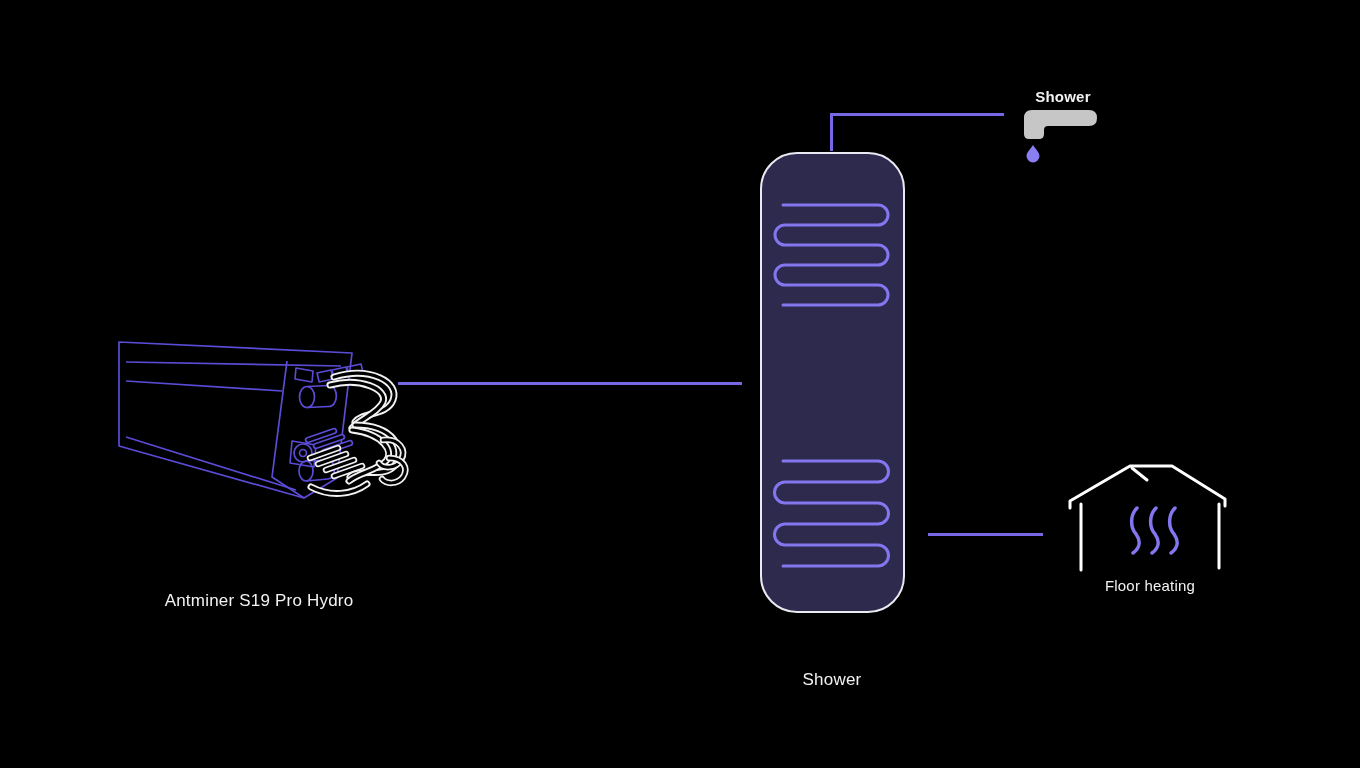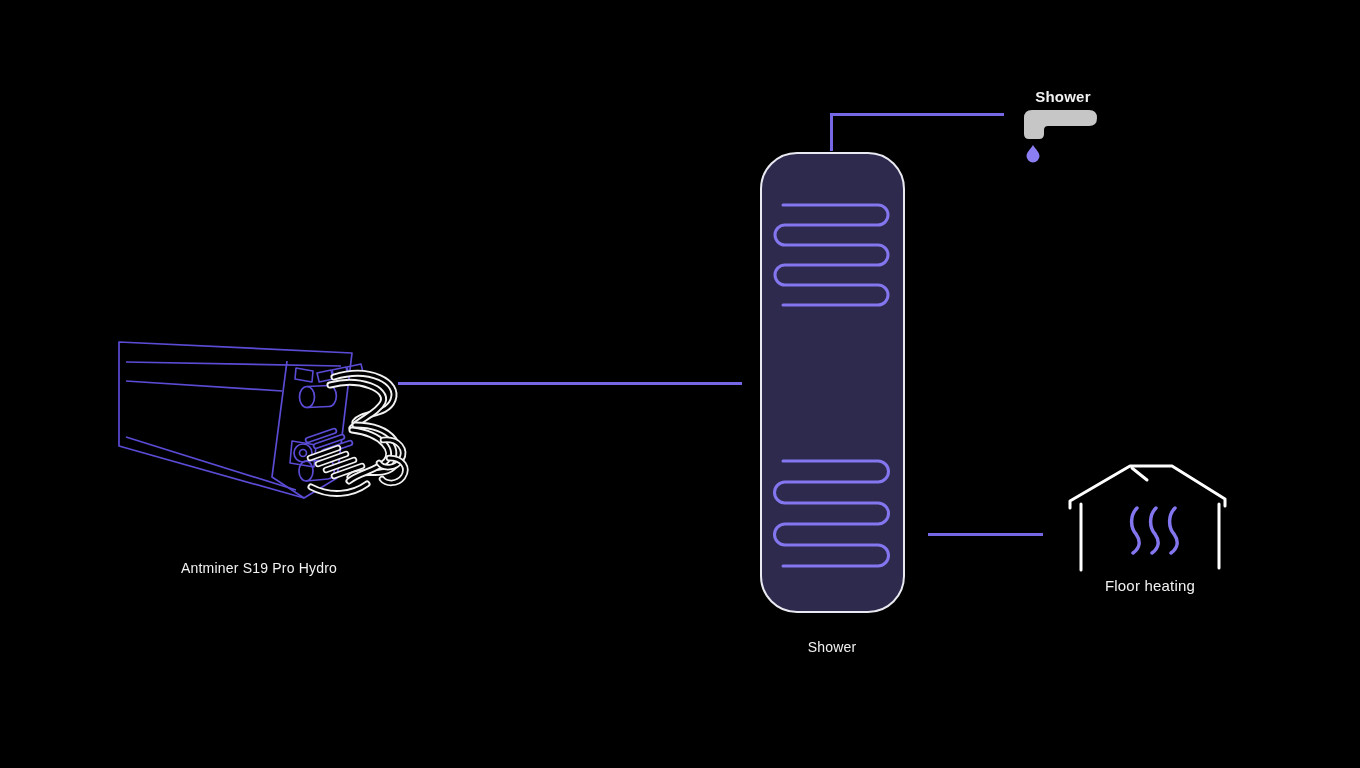--- a/index.html
+++ b/index.html
@@ -8,21 +8,21 @@
   #art{position:absolute;left:0;top:0;width:1360px;height:768px;display:block;}
 
   .label{
     position:absolute;
     transform:translateX(-50%);
     color:var(--text,#f2f2f2);
     letter-spacing:.2px;
     white-space:nowrap;
     font-weight:400;
   }
-  .label-lg{font-size:14px;}
+  .label-lg{font-size:17px;margin-top:31px;}
   .label-sm{font-size:15px;}
 
   
   .stroke-accent{stroke:var(--accent);fill:none;}
   .stroke-coil{stroke:var(--coil);fill:none;}
   .stroke-wire{stroke:var(--wire);fill:none;}
   .stroke-house{stroke:var(--house);fill:none;}
   .tube-out{stroke:var(--hose);fill:none;stroke-linecap:round;}
   .tube-in{stroke:var(--bg);fill:none;stroke-linecap:round;}
   .fill-faucet{fill:var(--faucet);stroke:none;}

